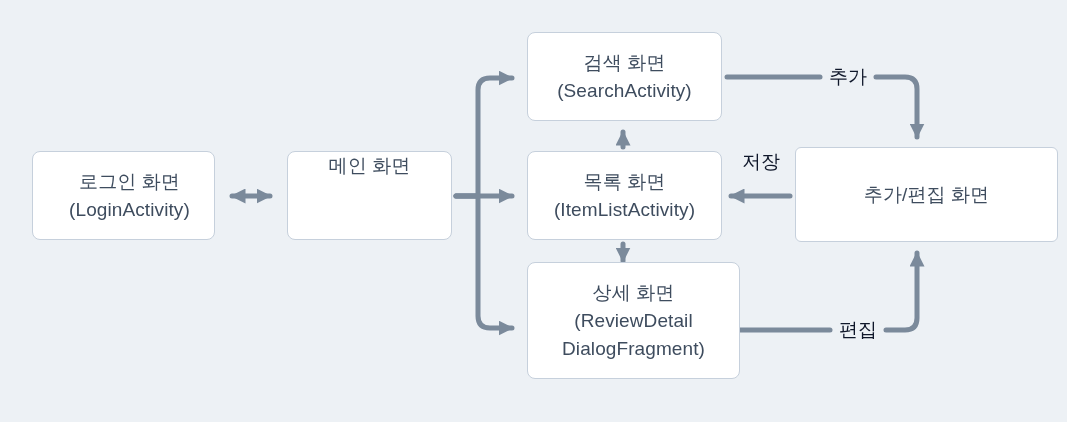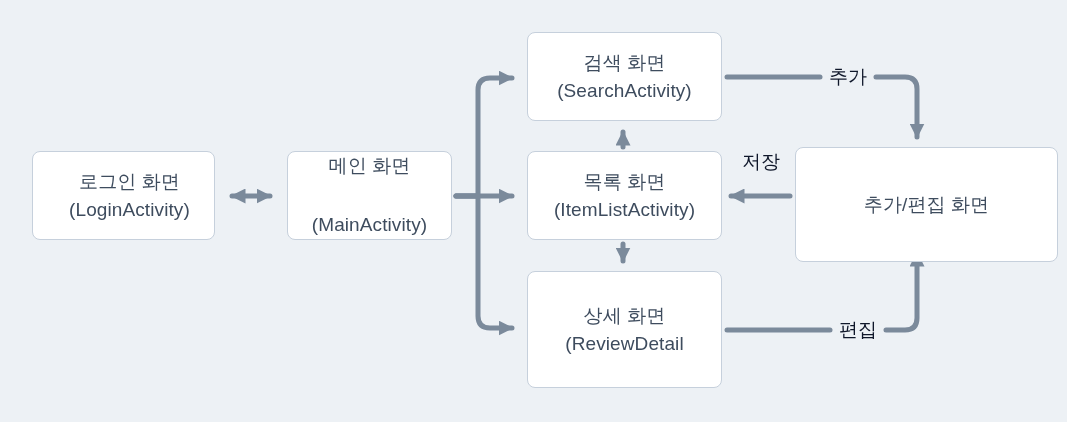--- a/index.html
+++ b/index.html
@@ -39,22 +39,22 @@
     font-size:19px;
     line-height:24px;
     white-space:nowrap;
     text-align:center;
   }
   
   #node-login      {left:32px;  top:151px; width:183px; height:89px;padding-left:12px;}
   #node-main       {left:287px; top:151px; width:165px; height:89px;justify-content:space-between;}
   #node-search     {left:527px; top:32px;  width:195px; height:89px;}
   #node-item-list  {left:527px; top:151px; width:195px; height:89px;}
-  #node-detail     {left:527px; top:271px; width:195px; height:117px;}
-  #node-add-review {left:795px; top:147px; width:263px; height:115px;}
+  #node-detail     {left:527px; top:262px; width:213px; height:117px;}
+  #node-add-review {left:795px; top:147px; width:263px; height:95px;border-radius:6px;}
   #label-add {left:824px; top:65px;  width:48px;}
   #label-save{left:733px; top:150px; width:56px;}
   #label-edit{left:834px; top:318px; width:48px;}
 </style>
 </head>
 <body>
 
 <div id="canvas">
 
   <svg id="arrows" viewBox="0 0 1067 422" xmlns="http://www.w3.org/2000/svg">
@@ -87,36 +87,36 @@
     </g>
   </svg>
 
   <div class="node" id="node-login">
     <span>로그인 화면</span>
     <span>(LoginActivity)</span>
   </div>
 
   <div class="node" id="node-main">
     <span>메인 화면</span>
-    <span>(MainActivity)</span>
   </div>
 
   <div class="node" id="node-item-list">
     <span>목록 화면</span>
     <span>(ItemListActivity)</span>
   </div>
 
   <div class="node" id="node-search">
     <span>검색 화면</span>
     <span>(SearchActivity)</span>
   </div>
 
   <div class="node" id="node-detail">
     <span>상세 화면</span>
     <span>(ReviewDetail</span>
+    <span>DialogFragment)</span>
   </div>
 
   <div class="node" id="node-add-review">
     <span>추가/편집 화면</span>
   </div>
 
   <div class="edge-label" id="label-add">추가</div>
   <div class="edge-label" id="label-save">저장</div>
   <div class="edge-label" id="label-edit">편집</div>
 

